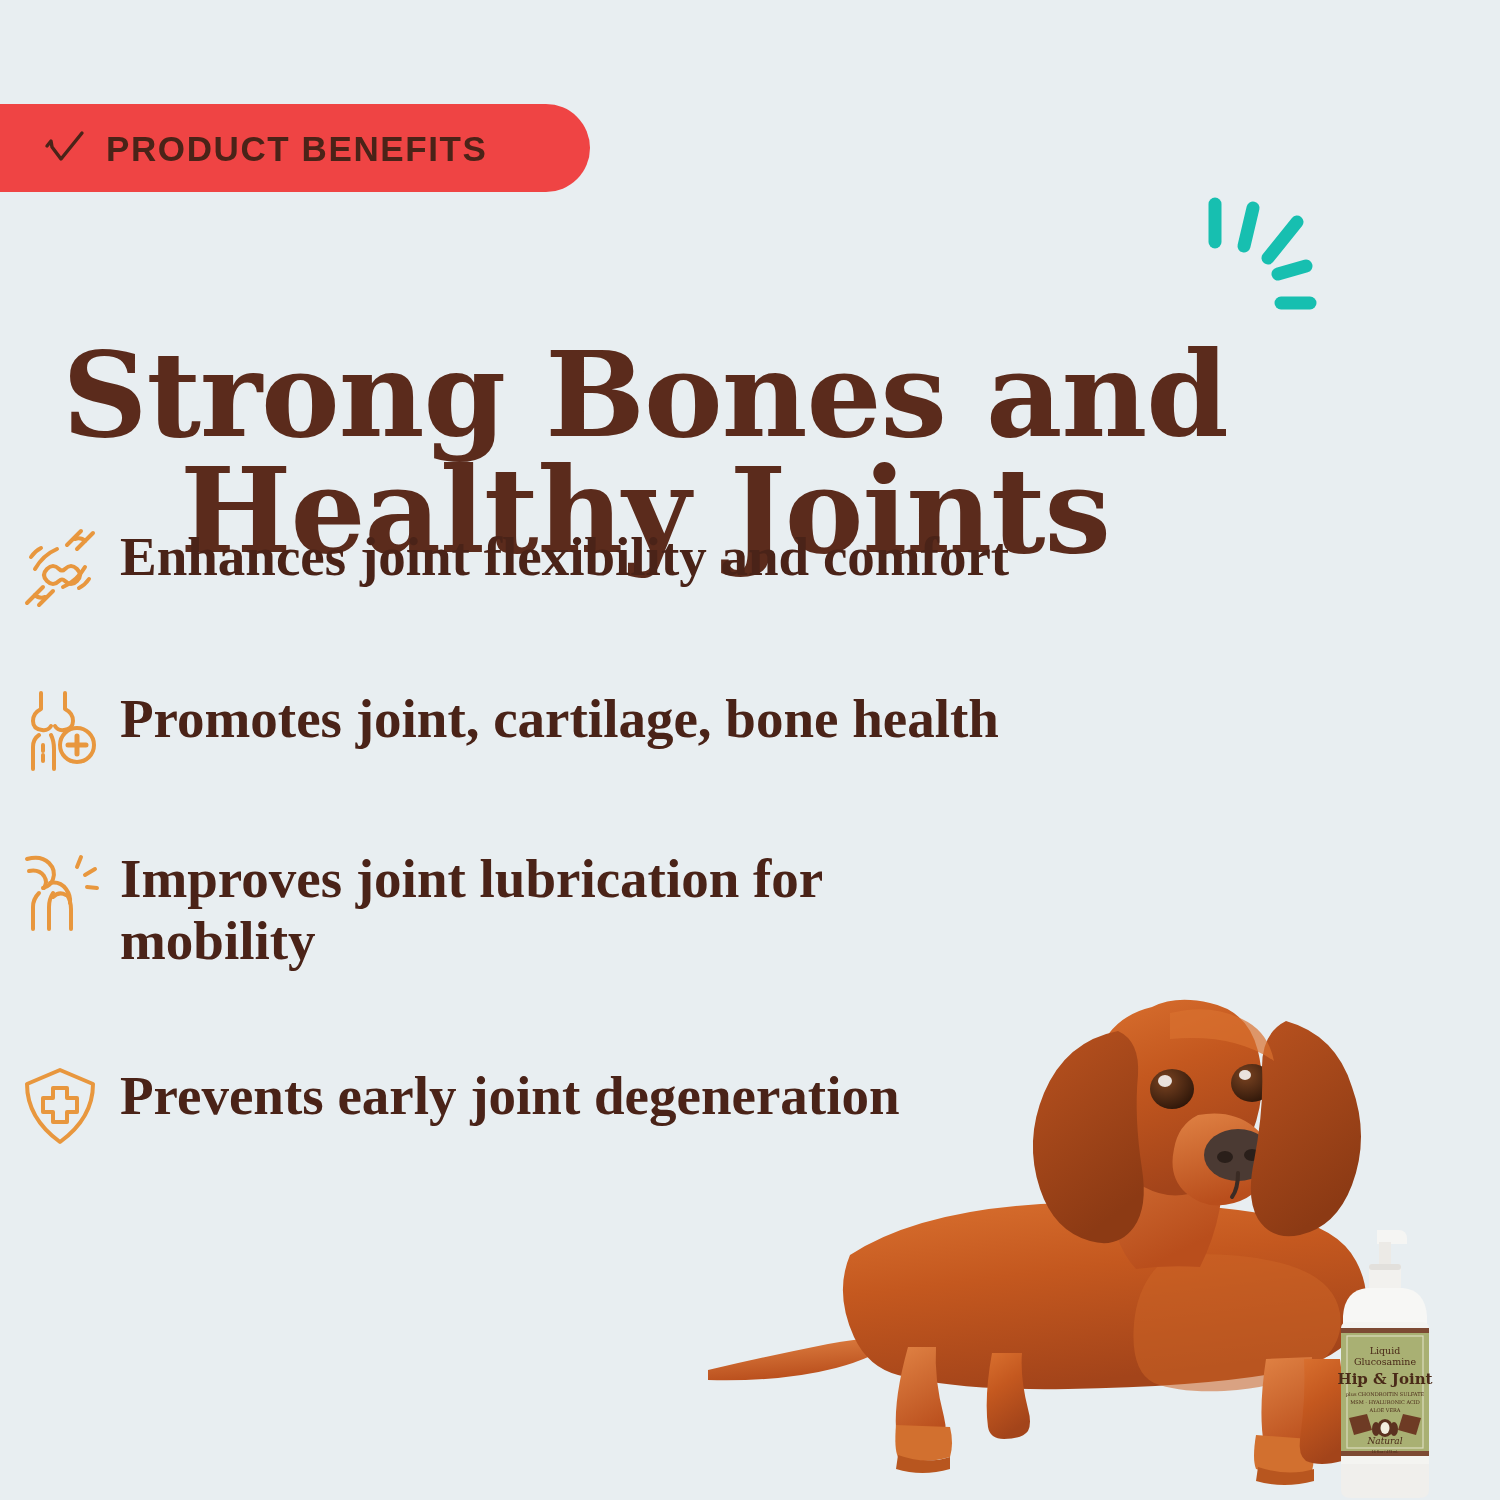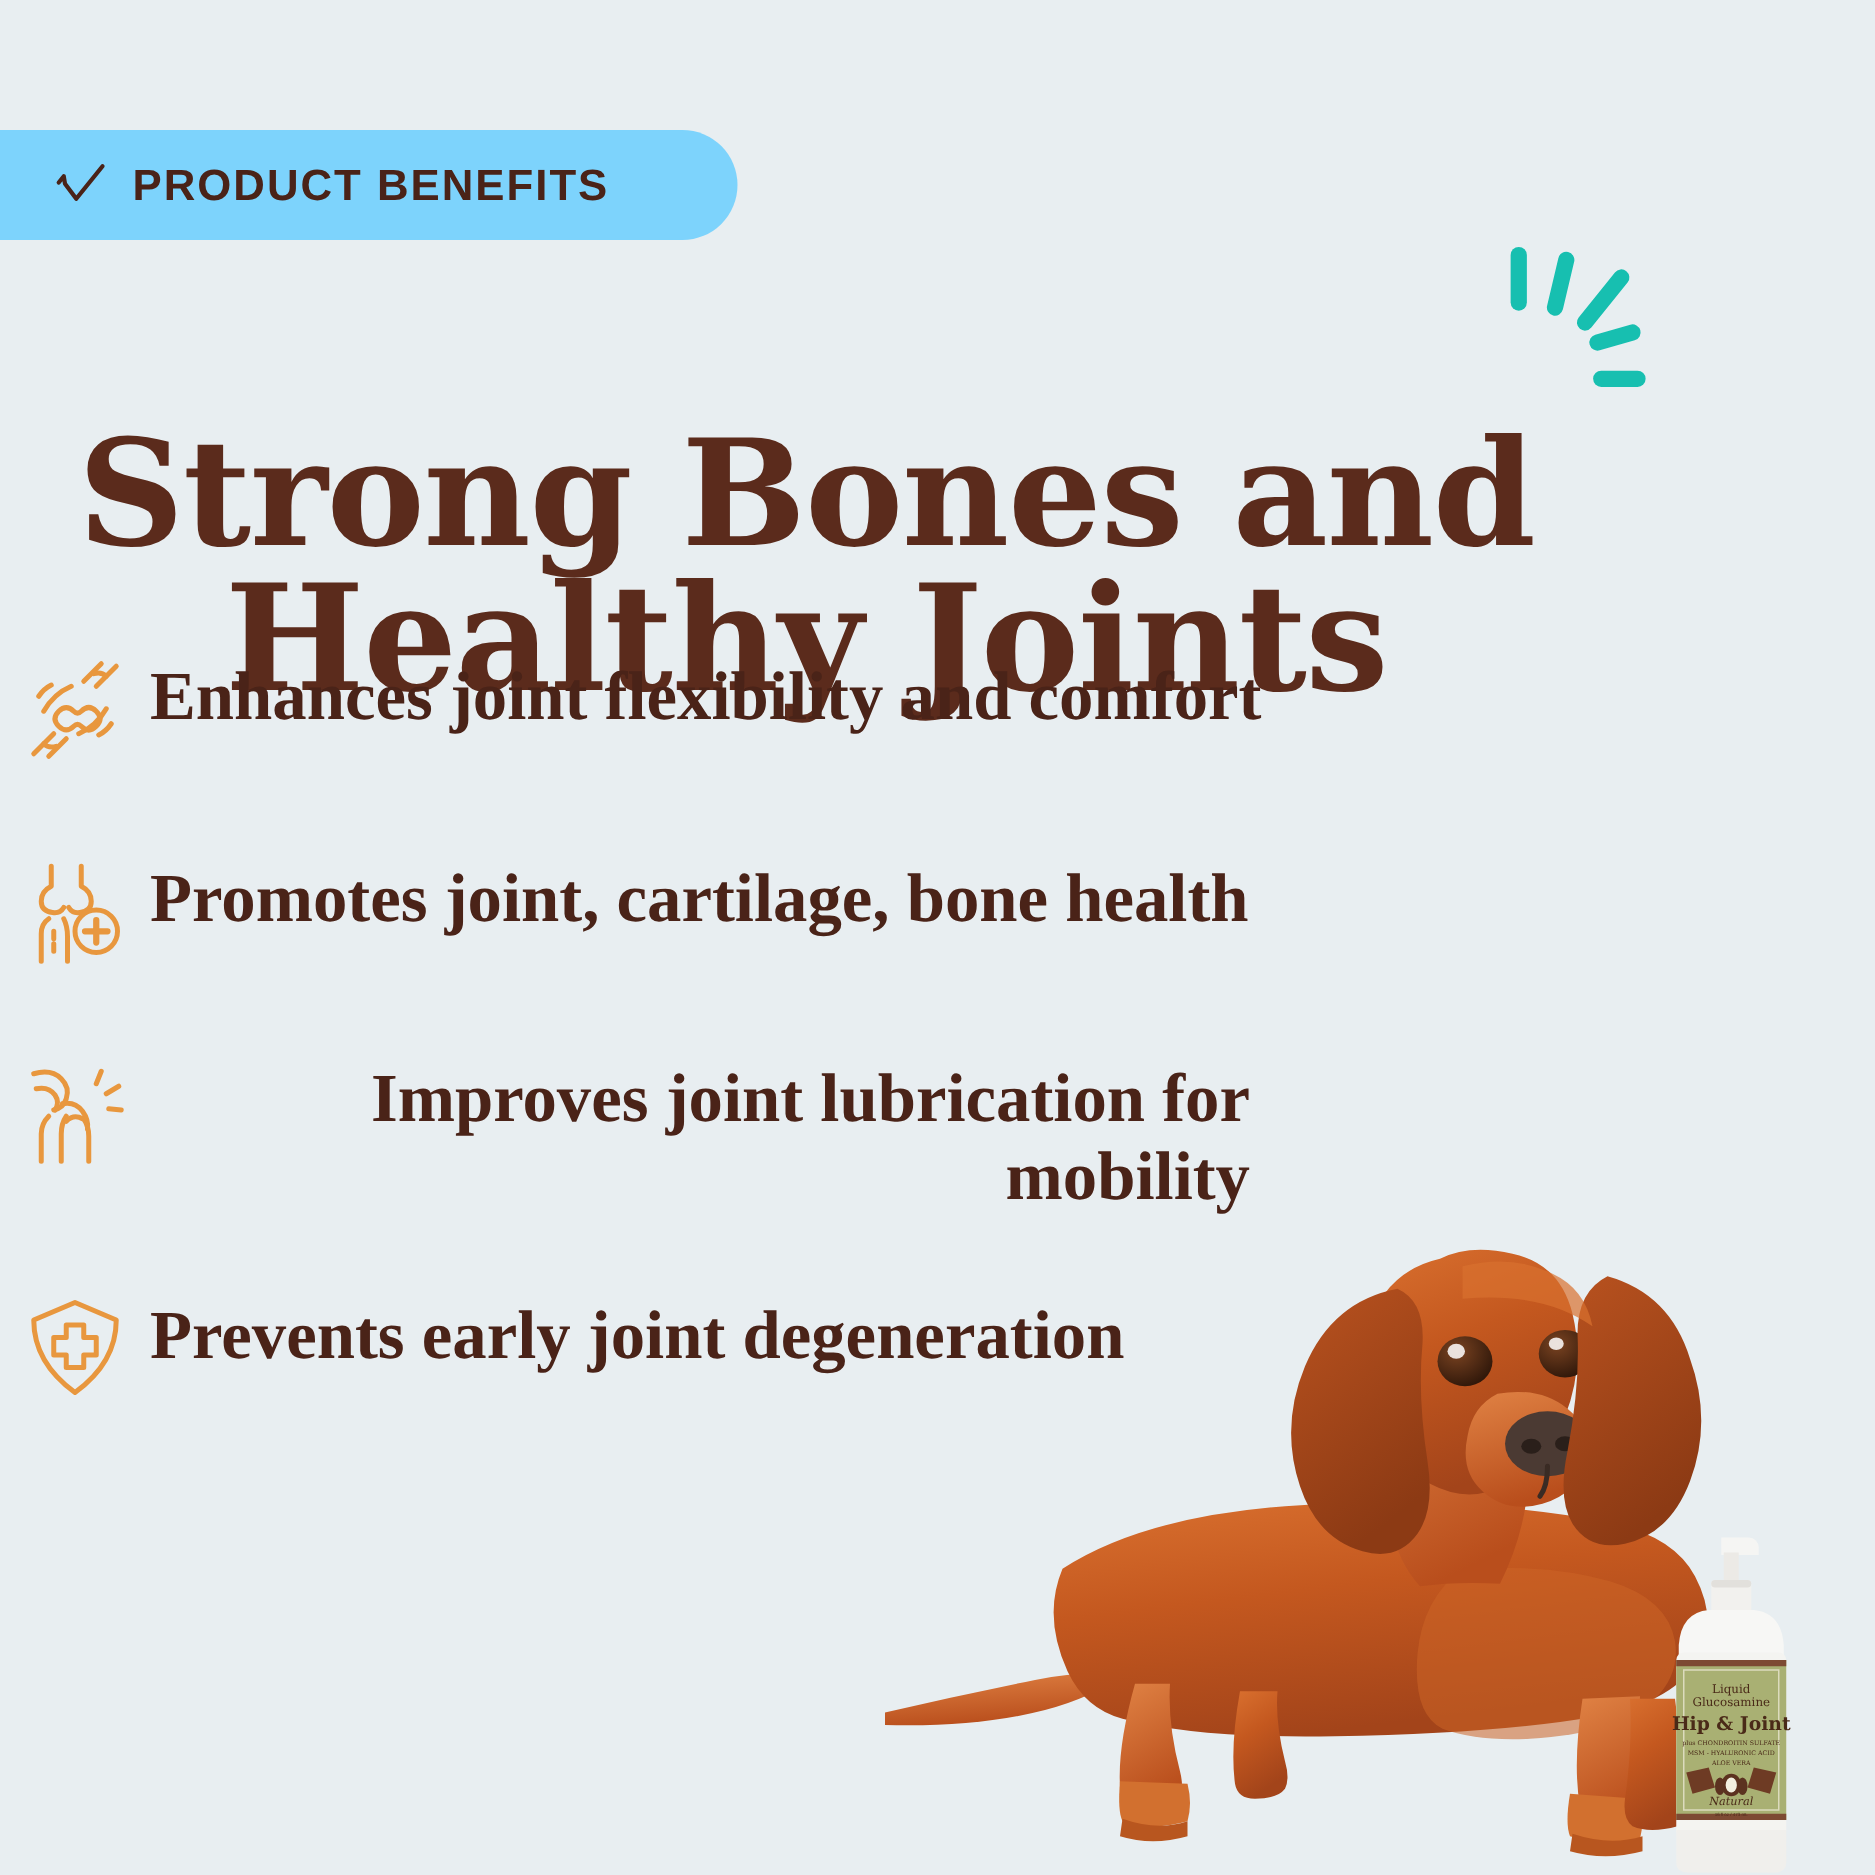--- a/index.html
+++ b/index.html
@@ -8,21 +8,21 @@
     background:#e8eef1;
     font-family:"Liberation Sans",sans-serif;
     overflow:hidden;position:relative;
   }
   .stage{position:absolute;inset:0;width:1500px;height:1500px;}
 
   
   .badge{
     position:absolute;left:0;top:104px;
     width:590px;height:88px;
-    background:#7dd3fc;
+    background:#ef4444;
     border-radius:0 44px 44px 0;
     display:flex;align-items:center;
     padding-left:42px;box-sizing:border-box;
     gap:20px;
   }
   .badge-check{width:44px;height:44px;flex:0 0 44px;display:block;}
   .badge-label{
     font-size:35px;font-weight:700;color:#4a2318;
     letter-spacing:1.6px;line-height:1;white-space:nowrap;
   }
@@ -51,21 +51,21 @@
   .bicon svg{display:block;}
   .btext{
     font-size:55px;font-weight:600;color:#4a2318;
     line-height:1.12;padding-top:6px;
     max-width:1130px;
   }
   .r4 .btext,.r5 .btext{max-width:880px;}
   .r1{margin-bottom:50px;}
   .r2{margin-bottom:48px;}
   .r3{margin-bottom:58px;}
-  .r4{margin-bottom:60px;text-align:right;}
+  .r4{margin-bottom:88px;}
 
   
   .dog{position:absolute;left:700px;top:955px;width:740px;height:545px;}
   
   .bottle{position:absolute;left:1325px;top:1228px;width:120px;height:272px;}
   .bottle .lbl{font-family:"DejaVu Serif","Liberation Serif",serif;}
 </style>
 </head>
 <body>
 

